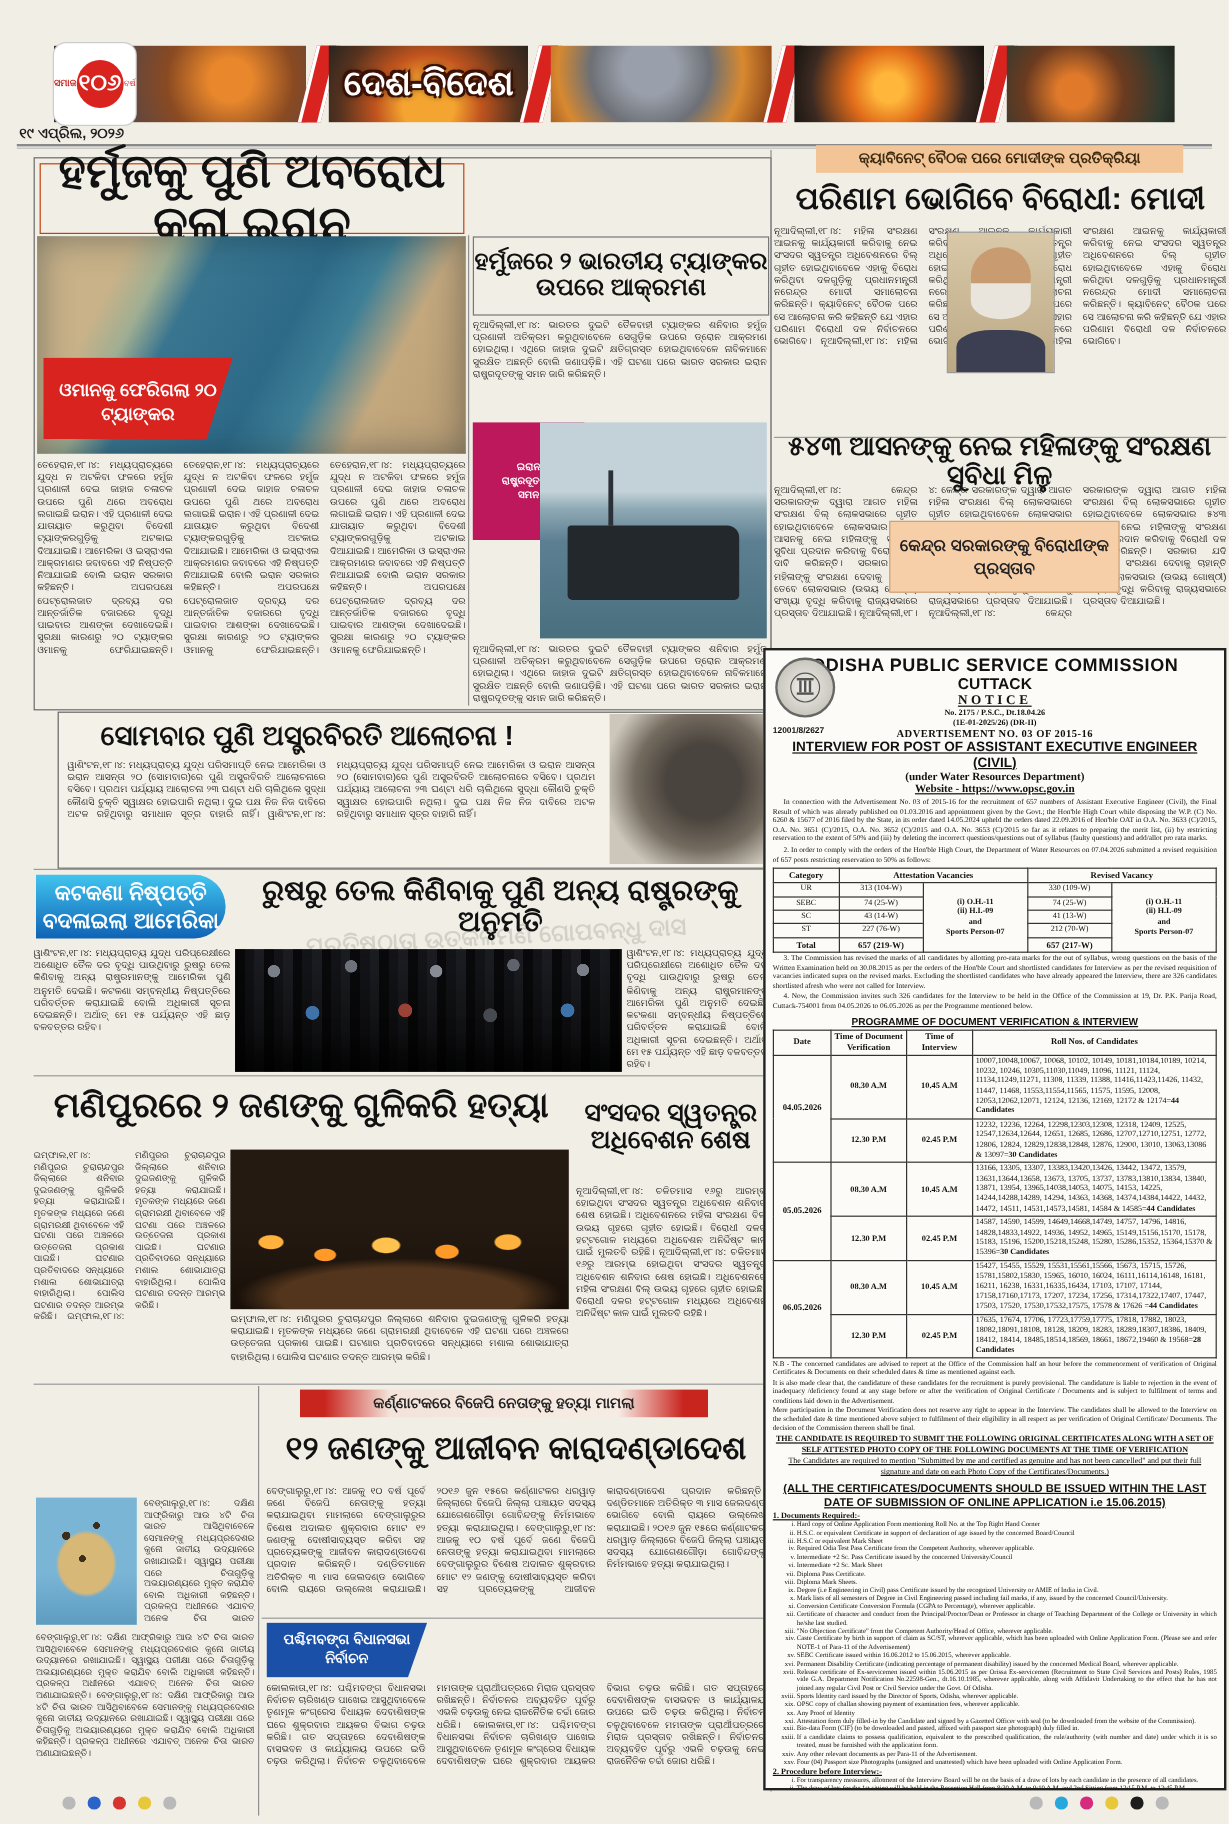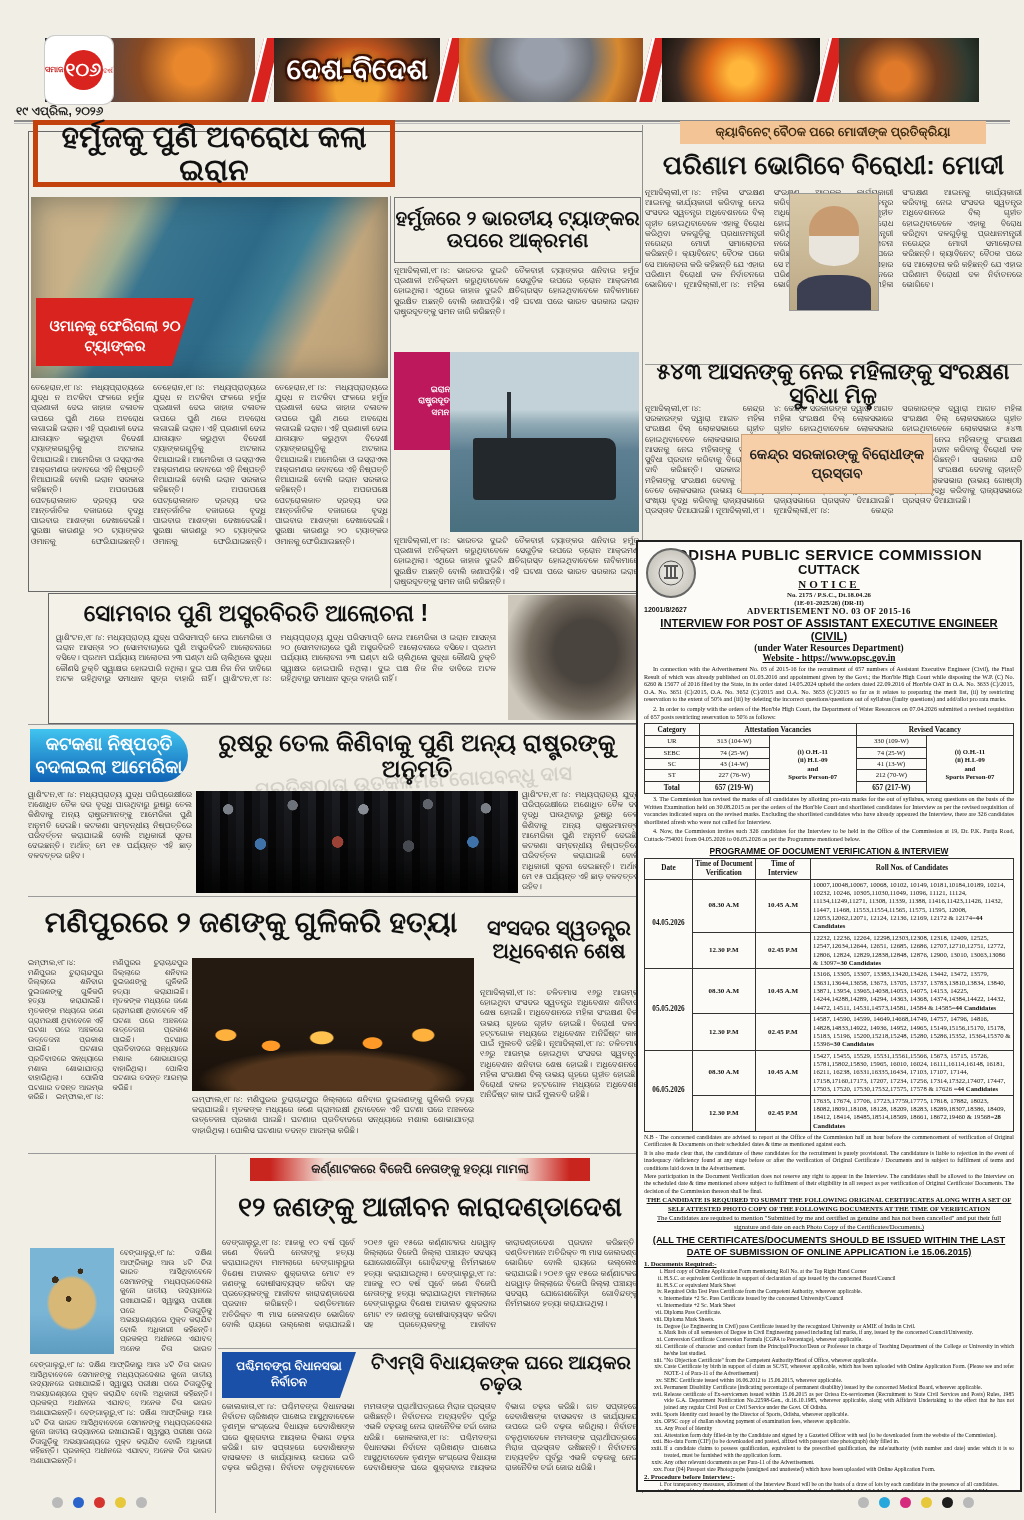--- a/index.html
+++ b/index.html
@@ -30,21 +30,21 @@
   .vline{background:#8f8f8f;width:1px}
   .hline{background:#9a9a9a;height:1px}
   
   .body-txt{font-size:8px;line-height:1.28;text-align:justify;color:#222;overflow:hidden}
   .cols3{column-count:3;column-gap:9px}
   .cols2{column-count:2;column-gap:9px}
   .headline{font-weight:700;color:#111;text-align:center;line-height:1.08;display:flex;
             align-items:center;justify-content:center}
   
   .hormuz-box{left:28px;top:131px;width:613px;height:459px;border:1px solid #6a6a6a}
-  .hormuz-headline{left:33px;top:120px;width:352px;height:57px;border:5px solid #c2410c;font-size:30px}
+  .hormuz-headline{left:33px;top:136px;width:352px;height:57px;border:1px solid #c2410c;font-size:39px}
   .aerial{left:31px;top:197px;width:357px;height:181px;
       background:linear-gradient(118deg,#c9b289 0 18%,#9fae92 26%,#39758f 34%,#2d6a88 55%,#3f7f96 66%,#c3a87e 78%,#b89b72 100%);
       box-shadow:inset 0 0 30px rgba(20,40,50,.45)}
   .aerial-label{position:absolute;left:5px;bottom:12px;width:158px;height:50px;background:#d8231f;color:#fff;
       font-weight:700;font-size:15px;text-align:center;line-height:1.35;padding-top:18px;
       clip-path:polygon(0 0,100% 0,86% 100%,0 100%)}
   .tankers-head{left:394px;top:197px;width:245px;height:64px;border:1px solid #777;font-size:20px}
   .iran-box{left:394px;top:352px;width:53px;height:58px;background:#be185d;color:#fff;font-size:8.5px;
       font-weight:700;text-align:center;display:flex;align-items:center;justify-content:center;line-height:1.3;padding:20px}
   .ship{left:450px;top:352px;width:189px;height:180px;
@@ -221,21 +221,20 @@
   <div class="abs cheetah-photo"></div>
   <div class="abs body-txt" style="left:120px;top:1248px;width:92px;height:106px;font-size:7.5px">ବେଙ୍ଗାଲୁରୁ,୧୮।୪: ଦକ୍ଷିଣ ଆଫ୍ରିକାରୁ ଆଉ ୪ଟି ଚିତା ଭାରତ ଆସିଥିବାବେଳେ ସେମାନଙ୍କୁ ମଧ୍ୟପ୍ରଦେଶର କୁନୋ ଜାତୀୟ ଉଦ୍ୟାନରେ ରଖାଯାଇଛି। ସ୍ୱାସ୍ଥ୍ୟ ପରୀକ୍ଷା ପରେ ଚିତାଗୁଡ଼ିକୁ ଅଭୟାରଣ୍ୟରେ ମୁକ୍ତ କରାଯିବ ବୋଲି ଅଧିକାରୀ କହିଛନ୍ତି। ପ୍ରକଳ୍ପ ଅଧୀନରେ ଏଯାବତ୍ ଅନେକ ଚିତା ଭାରତ ଅଣାଯାଇଛନ୍ତି।</div>
   <div class="abs body-txt" style="left:30px;top:1360px;width:182px;height:150px;font-size:7.5px">ବେଙ୍ଗାଲୁରୁ,୧୮।୪: ଦକ୍ଷିଣ ଆଫ୍ରିକାରୁ ଆଉ ୪ଟି ଚିତା ଭାରତ ଆସିଥିବାବେଳେ ସେମାନଙ୍କୁ ମଧ୍ୟପ୍ରଦେଶର କୁନୋ ଜାତୀୟ ଉଦ୍ୟାନରେ ରଖାଯାଇଛି। ସ୍ୱାସ୍ଥ୍ୟ ପରୀକ୍ଷା ପରେ ଚିତାଗୁଡ଼ିକୁ ଅଭୟାରଣ୍ୟରେ ମୁକ୍ତ କରାଯିବ ବୋଲି ଅଧିକାରୀ କହିଛନ୍ତି। ପ୍ରକଳ୍ପ ଅଧୀନରେ ଏଯାବତ୍ ଅନେକ ଚିତା ଭାରତ ଅଣାଯାଇଛନ୍ତି। ବେଙ୍ଗାଲୁରୁ,୧୮।୪: ଦକ୍ଷିଣ ଆଫ୍ରିକାରୁ ଆଉ ୪ଟି ଚିତା ଭାରତ ଆସିଥିବାବେଳେ ସେମାନଙ୍କୁ ମଧ୍ୟପ୍ରଦେଶର କୁନୋ ଜାତୀୟ ଉଦ୍ୟାନରେ ରଖାଯାଇଛି। ସ୍ୱାସ୍ଥ୍ୟ ପରୀକ୍ଷା ପରେ ଚିତାଗୁଡ଼ିକୁ ଅଭୟାରଣ୍ୟରେ ମୁକ୍ତ କରାଯିବ ବୋଲି ଅଧିକାରୀ କହିଛନ୍ତି। ପ୍ରକଳ୍ପ ଅଧୀନରେ ଏଯାବତ୍ ଅନେକ ଚିତା ଭାରତ ଅଣାଯାଇଛନ୍ତି।</div>
 
   <div class="abs karnataka-strip">କର୍ଣ୍ଣାଟକରେ ବିଜେପି ନେତାଙ୍କୁ ହତ୍ୟା ମାମଲା</div>
   <div class="abs headline bjp-head">୧୨ ଜଣଙ୍କୁ ଆଜୀବନ କାରାଦଣ୍ଡାଦେଶ</div>
   <div class="abs body-txt cols3" style="left:222px;top:1238px;width:416px;height:106px">ବେଙ୍ଗାଲୁରୁ,୧୮।୪: ଆଜକୁ ୧୦ ବର୍ଷ ପୂର୍ବେ ଜଣେ ବିଜେପି ନେତାଙ୍କୁ ହତ୍ୟା କରାଯାଇଥିବା ମାମଲାରେ ବେଙ୍ଗାଲୁରୁର ବିଶେଷ ଅଦାଲତ ଶୁକ୍ରବାର ମୋଟ ୧୨ ଜଣଙ୍କୁ ଦୋଷୀସାବ୍ୟସ୍ତ କରିବା ସହ ପ୍ରତ୍ୟେକଙ୍କୁ ଆଜୀବନ କାରାଦଣ୍ଡାଦେଶ ପ୍ରଦାନ କରିଛନ୍ତି। ଦଣ୍ଡିତମାନେ ଅତିରିକ୍ତ ୩ ମାସ ଜେଲଦଣ୍ଡ ଭୋଗିବେ ବୋଲି ରାୟରେ ଉଲ୍ଲେଖ କରାଯାଇଛି। ୨୦୧୬ ଜୁନ ୧୫ରେ କର୍ଣ୍ଣାଟକର ଧରୱାଡ଼ ଜିଲ୍ଲାରେ ବିଜେପି ଜିଲ୍ଲା ପଞ୍ଚାୟତ ସଦସ୍ୟ ଯୋଗେଶଗୌଡ଼ା ଗୋବିନ୍ଦଙ୍କୁ ନିର୍ମମଭାବେ ହତ୍ୟା କରାଯାଇଥିଲା। ବେଙ୍ଗାଲୁରୁ,୧୮।୪: ଆଜକୁ ୧୦ ବର୍ଷ ପୂର୍ବେ ଜଣେ ବିଜେପି ନେତାଙ୍କୁ ହତ୍ୟା କରାଯାଇଥିବା ମାମଲାରେ ବେଙ୍ଗାଲୁରୁର ବିଶେଷ ଅଦାଲତ ଶୁକ୍ରବାର ମୋଟ ୧୨ ଜଣଙ୍କୁ ଦୋଷୀସାବ୍ୟସ୍ତ କରିବା ସହ ପ୍ରତ୍ୟେକଙ୍କୁ ଆଜୀବନ କାରାଦଣ୍ଡାଦେଶ ପ୍ରଦାନ କରିଛନ୍ତି। ଦଣ୍ଡିତମାନେ ଅତିରିକ୍ତ ୩ ମାସ ଜେଲଦଣ୍ଡ ଭୋଗିବେ ବୋଲି ରାୟରେ ଉଲ୍ଲେଖ କରାଯାଇଛି। ୨୦୧୬ ଜୁନ ୧୫ରେ କର୍ଣ୍ଣାଟକର ଧରୱାଡ଼ ଜିଲ୍ଲାରେ ବିଜେପି ଜିଲ୍ଲା ପଞ୍ଚାୟତ ସଦସ୍ୟ ଯୋଗେଶଗୌଡ଼ା ଗୋବିନ୍ଦଙ୍କୁ ନିର୍ମମଭାବେ ହତ୍ୟା କରାଯାଇଥିଲା।</div>
 
   <div class="abs hline" style="left:218px;top:1348px;width:420px"></div>
   <div class="abs wb-box">ପଶ୍ଚିମବଙ୍ଗ ବିଧାନସଭା ନିର୍ବାଚନ</div>
-  <div class="abs headline tmc-head">ଟିଏମ୍‌ସି ବିଧାୟକଙ୍କ ଘରେ ଆୟକର ଚଢ଼ଉ</div>
   <div class="abs body-txt cols3" style="left:222px;top:1402px;width:416px;height:110px">କୋଲକାତା,୧୮।୪: ପଶ୍ଚିମବଙ୍ଗ ବିଧାନସଭା ନିର୍ବାଚନ ଚାରିଖଣ୍ଡ ପାଖେଇ ଆସୁଥିବାବେଳେ ତୃଣମୂଳ କଂଗ୍ରେସ ବିଧାୟକ ଦେବାଶିଷଙ୍କ ଘରେ ଶୁକ୍ରବାର ଆୟକର ବିଭାଗ ଚଢ଼ଉ କରିଛି। ଗତ ସପ୍ତାହରେ ଦେବାଶିଷଙ୍କ ବାସଭବନ ଓ କାର୍ଯ୍ୟାଳୟ ଉପରେ ଇଡି ଚଢ଼ଉ କରିଥିଲା। ନିର୍ବାଚନ ଚଳୁଥିବାବେଳେ ମମତାଙ୍କ ପ୍ରାର୍ଥୀପତ୍ରରେ ମିରାଜ ପ୍ରସ୍ତାବ ରଖିଛନ୍ତି। ନିର୍ବାଚନର ଅବ୍ୟବହିତ ପୂର୍ବରୁ ଏଭଳି ଚଢ଼ଉକୁ ନେଇ ରାଜନୈତିକ ଚର୍ଚ୍ଚା ଜୋର ଧରିଛି। କୋଲକାତା,୧୮।୪: ପଶ୍ଚିମବଙ୍ଗ ବିଧାନସଭା ନିର୍ବାଚନ ଚାରିଖଣ୍ଡ ପାଖେଇ ଆସୁଥିବାବେଳେ ତୃଣମୂଳ କଂଗ୍ରେସ ବିଧାୟକ ଦେବାଶିଷଙ୍କ ଘରେ ଶୁକ୍ରବାର ଆୟକର ବିଭାଗ ଚଢ଼ଉ କରିଛି। ଗତ ସପ୍ତାହରେ ଦେବାଶିଷଙ୍କ ବାସଭବନ ଓ କାର୍ଯ୍ୟାଳୟ ଉପରେ ଇଡି ଚଢ଼ଉ କରିଥିଲା। ନିର୍ବାଚନ ଚଳୁଥିବାବେଳେ ମମତାଙ୍କ ପ୍ରାର୍ଥୀପତ୍ରରେ ମିରାଜ ପ୍ରସ୍ତାବ ରଖିଛନ୍ତି। ନିର୍ବାଚନର ଅବ୍ୟବହିତ ପୂର୍ବରୁ ଏଭଳି ଚଢ଼ଉକୁ ନେଇ ରାଜନୈତିକ ଚର୍ଚ୍ଚା ଜୋର ଧରିଛି।</div>
 
   <div class="abs vline" style="left:642px;top:125px;height:1368px"></div>
   <div class="abs headline modi-head">ପରିଣାମ ଭୋଗିବେ ବିରୋଧୀ: ମୋଦୀ</div>
   <div class="abs cab-strip">କ୍ୟାବିନେଟ୍ ବୈଠକ ପରେ ମୋଦୀଙ୍କ ପ୍ରତିକ୍ରିୟା</div>
   <div class="abs body-txt cols3" style="left:645px;top:188px;width:377px;height:174px">ନୂଆଦିଲ୍ଲୀ,୧୮।୪: ମହିଳା ସଂରକ୍ଷଣ ଆଇନକୁ କାର୍ଯ୍ୟକାରୀ କରିବାକୁ ନେଇ ସଂସଦର ସ୍ୱତନ୍ତ୍ର ଅଧିବେଶନରେ ବିଲ୍ ଗୃହୀତ ହୋଇଥିବାବେଳେ ଏହାକୁ ବିରୋଧ କରିଥିବା ଦଳଗୁଡ଼ିକୁ ପ୍ରଧାନମନ୍ତ୍ରୀ ନରେନ୍ଦ୍ର ମୋଦୀ ସମାଲୋଚନା କରିଛନ୍ତି। କ୍ୟାବିନେଟ୍ ବୈଠକ ପରେ ସେ ଆଲୋଚନା କରି କହିଛନ୍ତି ଯେ ଏହାର ପରିଣାମ ବିରୋଧୀ ଦଳ ନିର୍ବାଚନରେ ଭୋଗିବେ। ନୂଆଦିଲ୍ଲୀ,୧୮।୪: ମହିଳା ସଂରକ୍ଷଣ ଆଇନକୁ କାର୍ଯ୍ୟକାରୀ କରିବାକୁ ନେଇ ସଂସଦର ସ୍ୱତନ୍ତ୍ର ଅଧିବେଶନରେ ବିଲ୍ ଗୃହୀତ ହୋଇଥିବାବେଳେ ଏହାକୁ ବିରୋଧ କରିଥିବା ଦଳଗୁଡ଼ିକୁ ପ୍ରଧାନମନ୍ତ୍ରୀ ନରେନ୍ଦ୍ର ମୋଦୀ ସମାଲୋଚନା କରିଛନ୍ତି। କ୍ୟାବିନେଟ୍ ବୈଠକ ପରେ ସେ ଆଲୋଚନା କରି କହିଛନ୍ତି ଯେ ଏହାର ପରିଣାମ ବିରୋଧୀ ଦଳ ନିର୍ବାଚନରେ ଭୋଗିବେ। ନୂଆଦିଲ୍ଲୀ,୧୮।୪: ମହିଳା ସଂରକ୍ଷଣ ଆଇନକୁ କାର୍ଯ୍ୟକାରୀ କରିବାକୁ ନେଇ ସଂସଦର ସ୍ୱତନ୍ତ୍ର ଅଧିବେଶନରେ ବିଲ୍ ଗୃହୀତ ହୋଇଥିବାବେଳେ ଏହାକୁ ବିରୋଧ କରିଥିବା ଦଳଗୁଡ଼ିକୁ ପ୍ରଧାନମନ୍ତ୍ରୀ ନରେନ୍ଦ୍ର ମୋଦୀ ସମାଲୋଚନା କରିଛନ୍ତି। କ୍ୟାବିନେଟ୍ ବୈଠକ ପରେ ସେ ଆଲୋଚନା କରି କହିଛନ୍ତି ଯେ ଏହାର ପରିଣାମ ବିରୋଧୀ ଦଳ ନିର୍ବାଚନରେ ଭୋଗିବେ।</div>
   <div class="abs modi-photo">
     <div class="modi-face"></div>
     <div class="modi-beard"></div>
     <div class="modi-body"></div>

